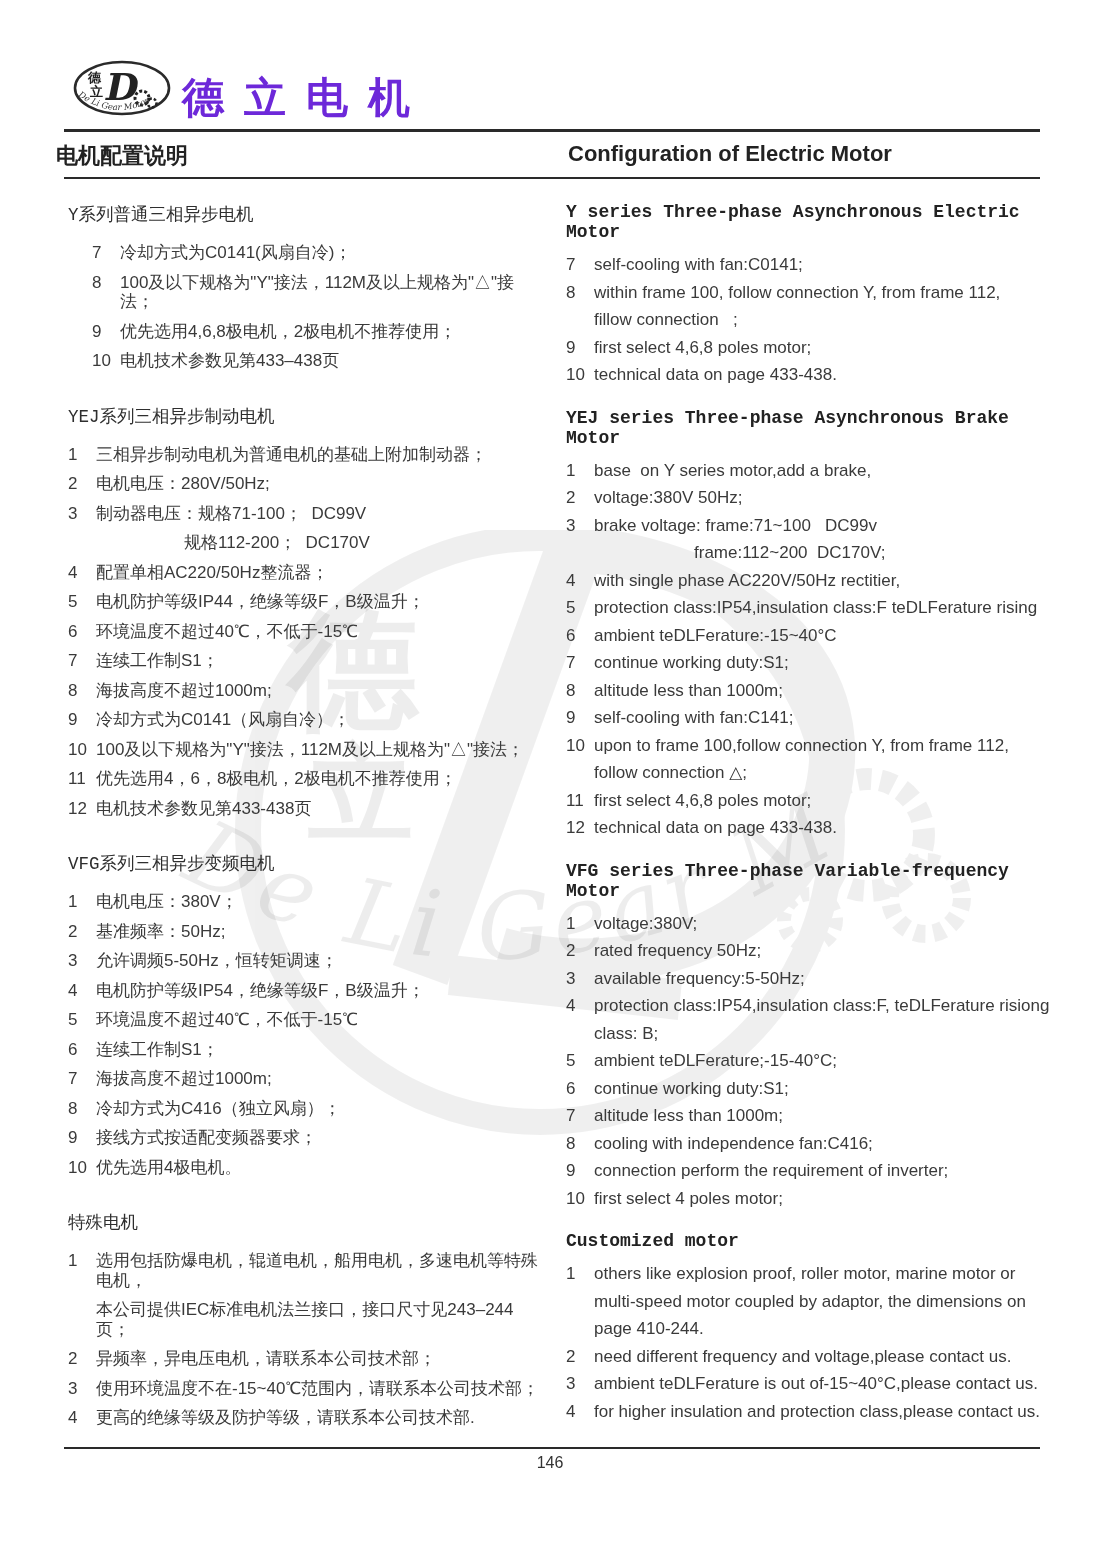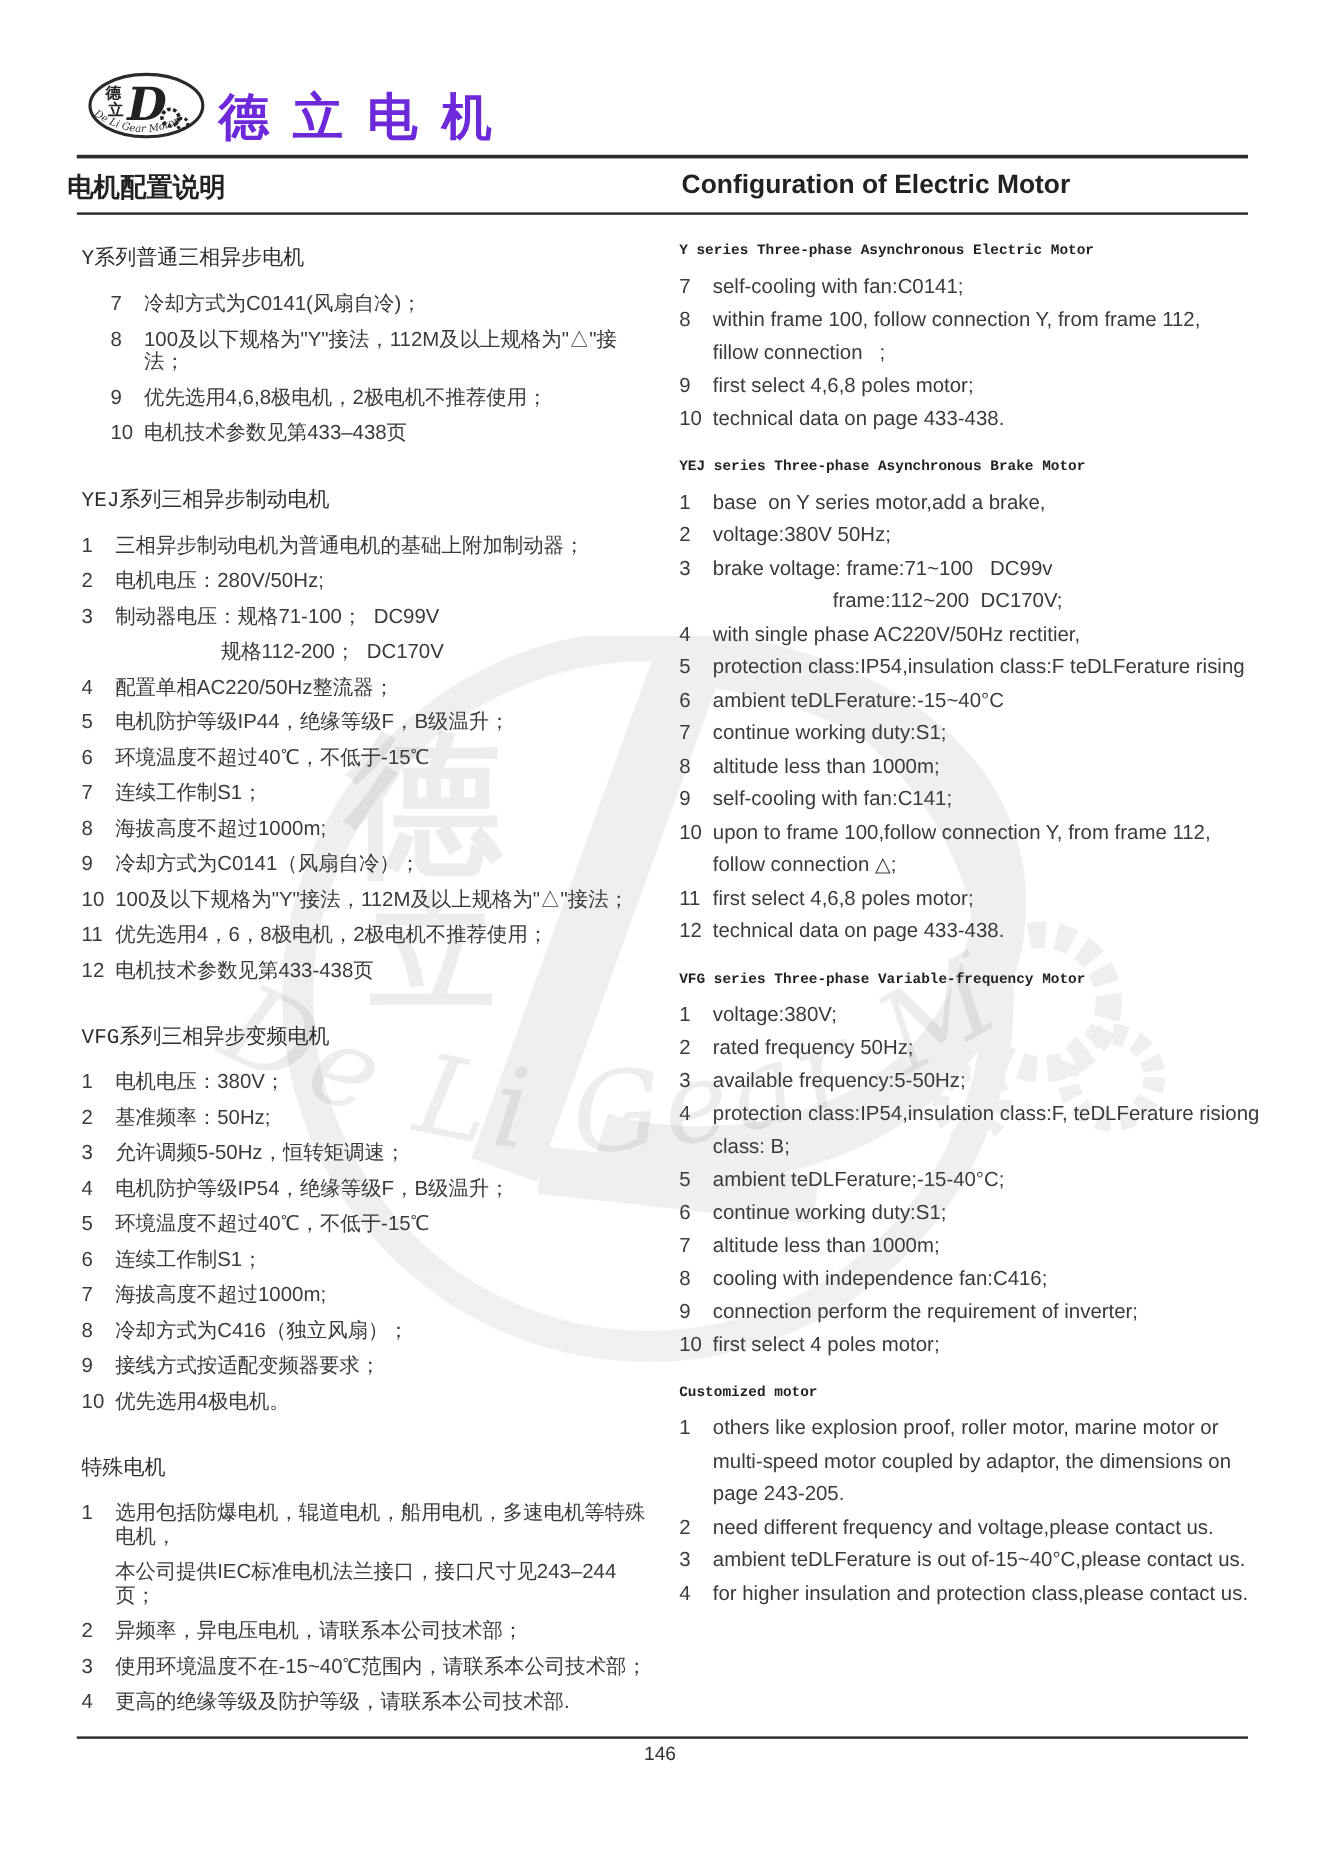--- a/index.html
+++ b/index.html
@@ -23,21 +23,21 @@
   .heading-en{left:568px;}
   
   .col{position:absolute;top:196px;}
   .col-zh{left:68px;width:478px;}
   .col-en{left:566px;width:486px;}
   .section{margin:0;padding:0;}
   .col-zh .section{margin-top:33px;}
   .col-en .section{margin-top:23px;}
   .col .section:first-child{margin-top:6px;}
   .section-title{font-size:17.5px;color:#2e2e2e;margin:0 0 17px 0;font-weight:normal;font-family:Liberation Mono, monospace;}
-  .col-en .section-title{font-weight:bold;color:#222;font-size:12px;margin:0 0 13px 0;}
+  .col-en .section-title{font-weight:bold;color:#222;font-size:18px;margin:0 0 13px 0;}
   .item{display:flex;align-items:flex-start;}
   .col-zh .item{font-size:17px;line-height:19.5px;margin-bottom:10px;}
   .col-en .item{font-size:17px;line-height:19.5px;margin-bottom:8px;}
   .item .num{flex:0 0 28px;color:#3a3a3a;}
   .item .txt{white-space:pre-wrap;color:#3a3a3a;}
   
   .watermark{position:absolute;left:120px;top:530px;width:860px;height:660px;pointer-events:none;}
   
   .page-number{position:absolute;top:1454px;left:0;width:100%;text-align:center;
     font-size:16px;color:#333;}
@@ -365,21 +365,21 @@
         <div class="item">
           <span class="num">1</span>
           <span class="txt">others like explosion proof, roller motor, marine motor or</span>
         </div>
         <div class="item">
           <span class="num"></span>
           <span class="txt">multi-speed motor coupled by adaptor, the dimensions on</span>
         </div>
         <div class="item">
           <span class="num"></span>
-          <span class="txt">page 243-205.</span>
+          <span class="txt">page 410-244.</span>
         </div>
         <div class="item">
           <span class="num">2</span>
           <span class="txt">need different frequency and voltage,please contact us.</span>
         </div>
         <div class="item">
           <span class="num">3</span>
           <span class="txt">ambient teDLFerature is out of-15~40°C,please contact us.</span>
         </div>
         <div class="item">

